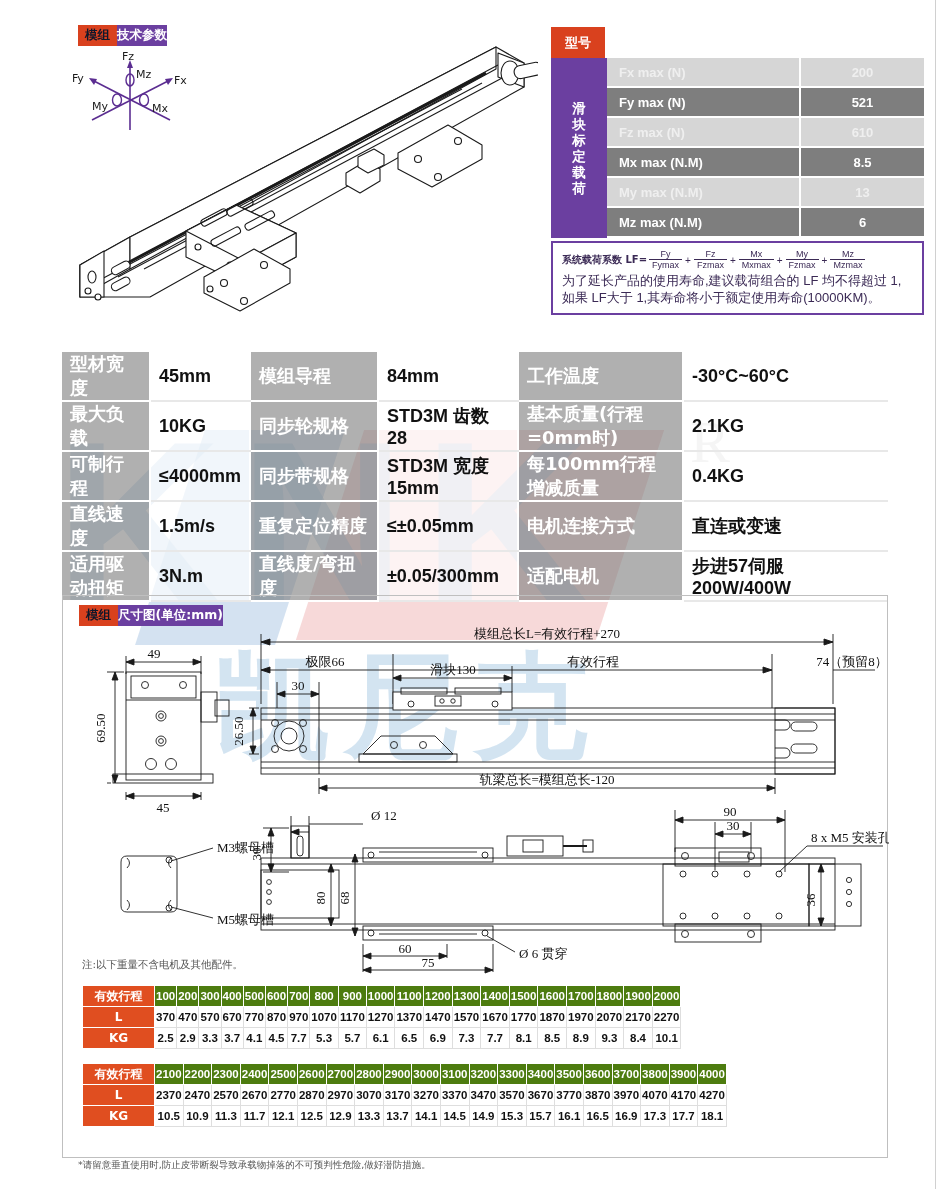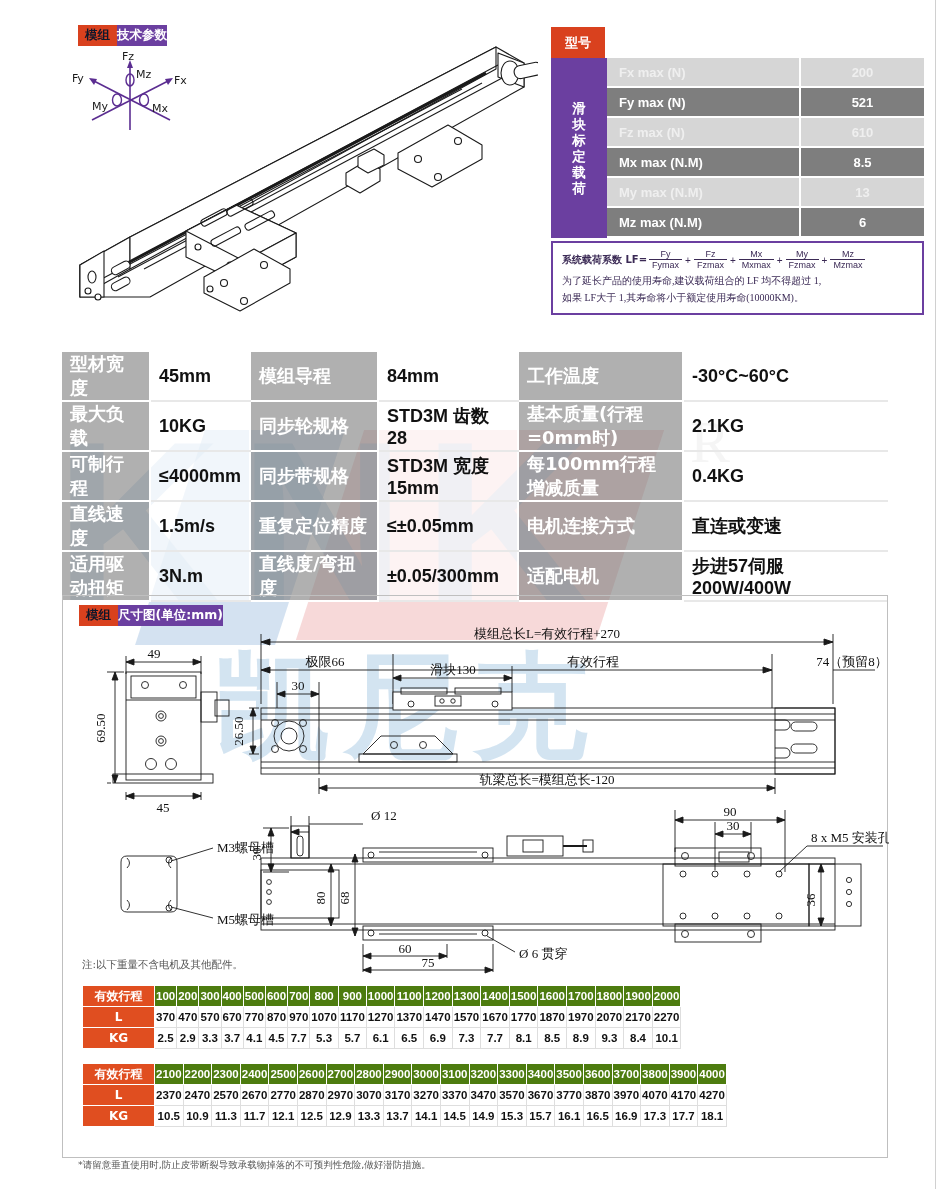--- a/index.html
+++ b/index.html
@@ -102,22 +102,22 @@
   .lf-note {
     border:2px solid #6B3FA0; margin-top:3px; padding:6px 9px 8px 9px;
     background:#fff;
   }
   .lf-line1 { display:flex; align-items:center; font-size:10px; color:#3b2a55; }
   .lf-line1 .lf-lead { font-weight:bold; font-family:"DejaVu Sans",sans-serif; }
   .frac { display:inline-flex; flex-direction:column; align-items:center; margin:0 2px; }
   .frac .num { font-size:9px; line-height:10px; padding:0 3px; }
   .frac .den { font-size:9px; line-height:11px; border-top:1px solid #3b2a55; padding:0 3px; }
   .lf-plus { font-size:10px; margin:0 1px; align-self:center; }
-  .lf-sub { font-size:10px; line-height:14px; color:#3b2a55; margin-top:3px;
-            font-family:Liberation Serif, serif; }
+  .lf-sub { font-size:13px; line-height:14px; color:#3b2a55; margin-top:3px;
+            font-family:Liberation Sans, sans-serif; }
 
   
   .spec-tbl {
     position:absolute; left:62px; top:352px; width:826px;
     border-collapse:collapse; z-index:3;
   }
   .spec-tbl td { height:28px; font-size:18px; padding:0 8px; }
   .spec-tbl td.k {
     background:rgba(127,127,127,0.62); color:#fff; font-weight:bold;
     font-family:"DejaVu Sans", sans-serif;

